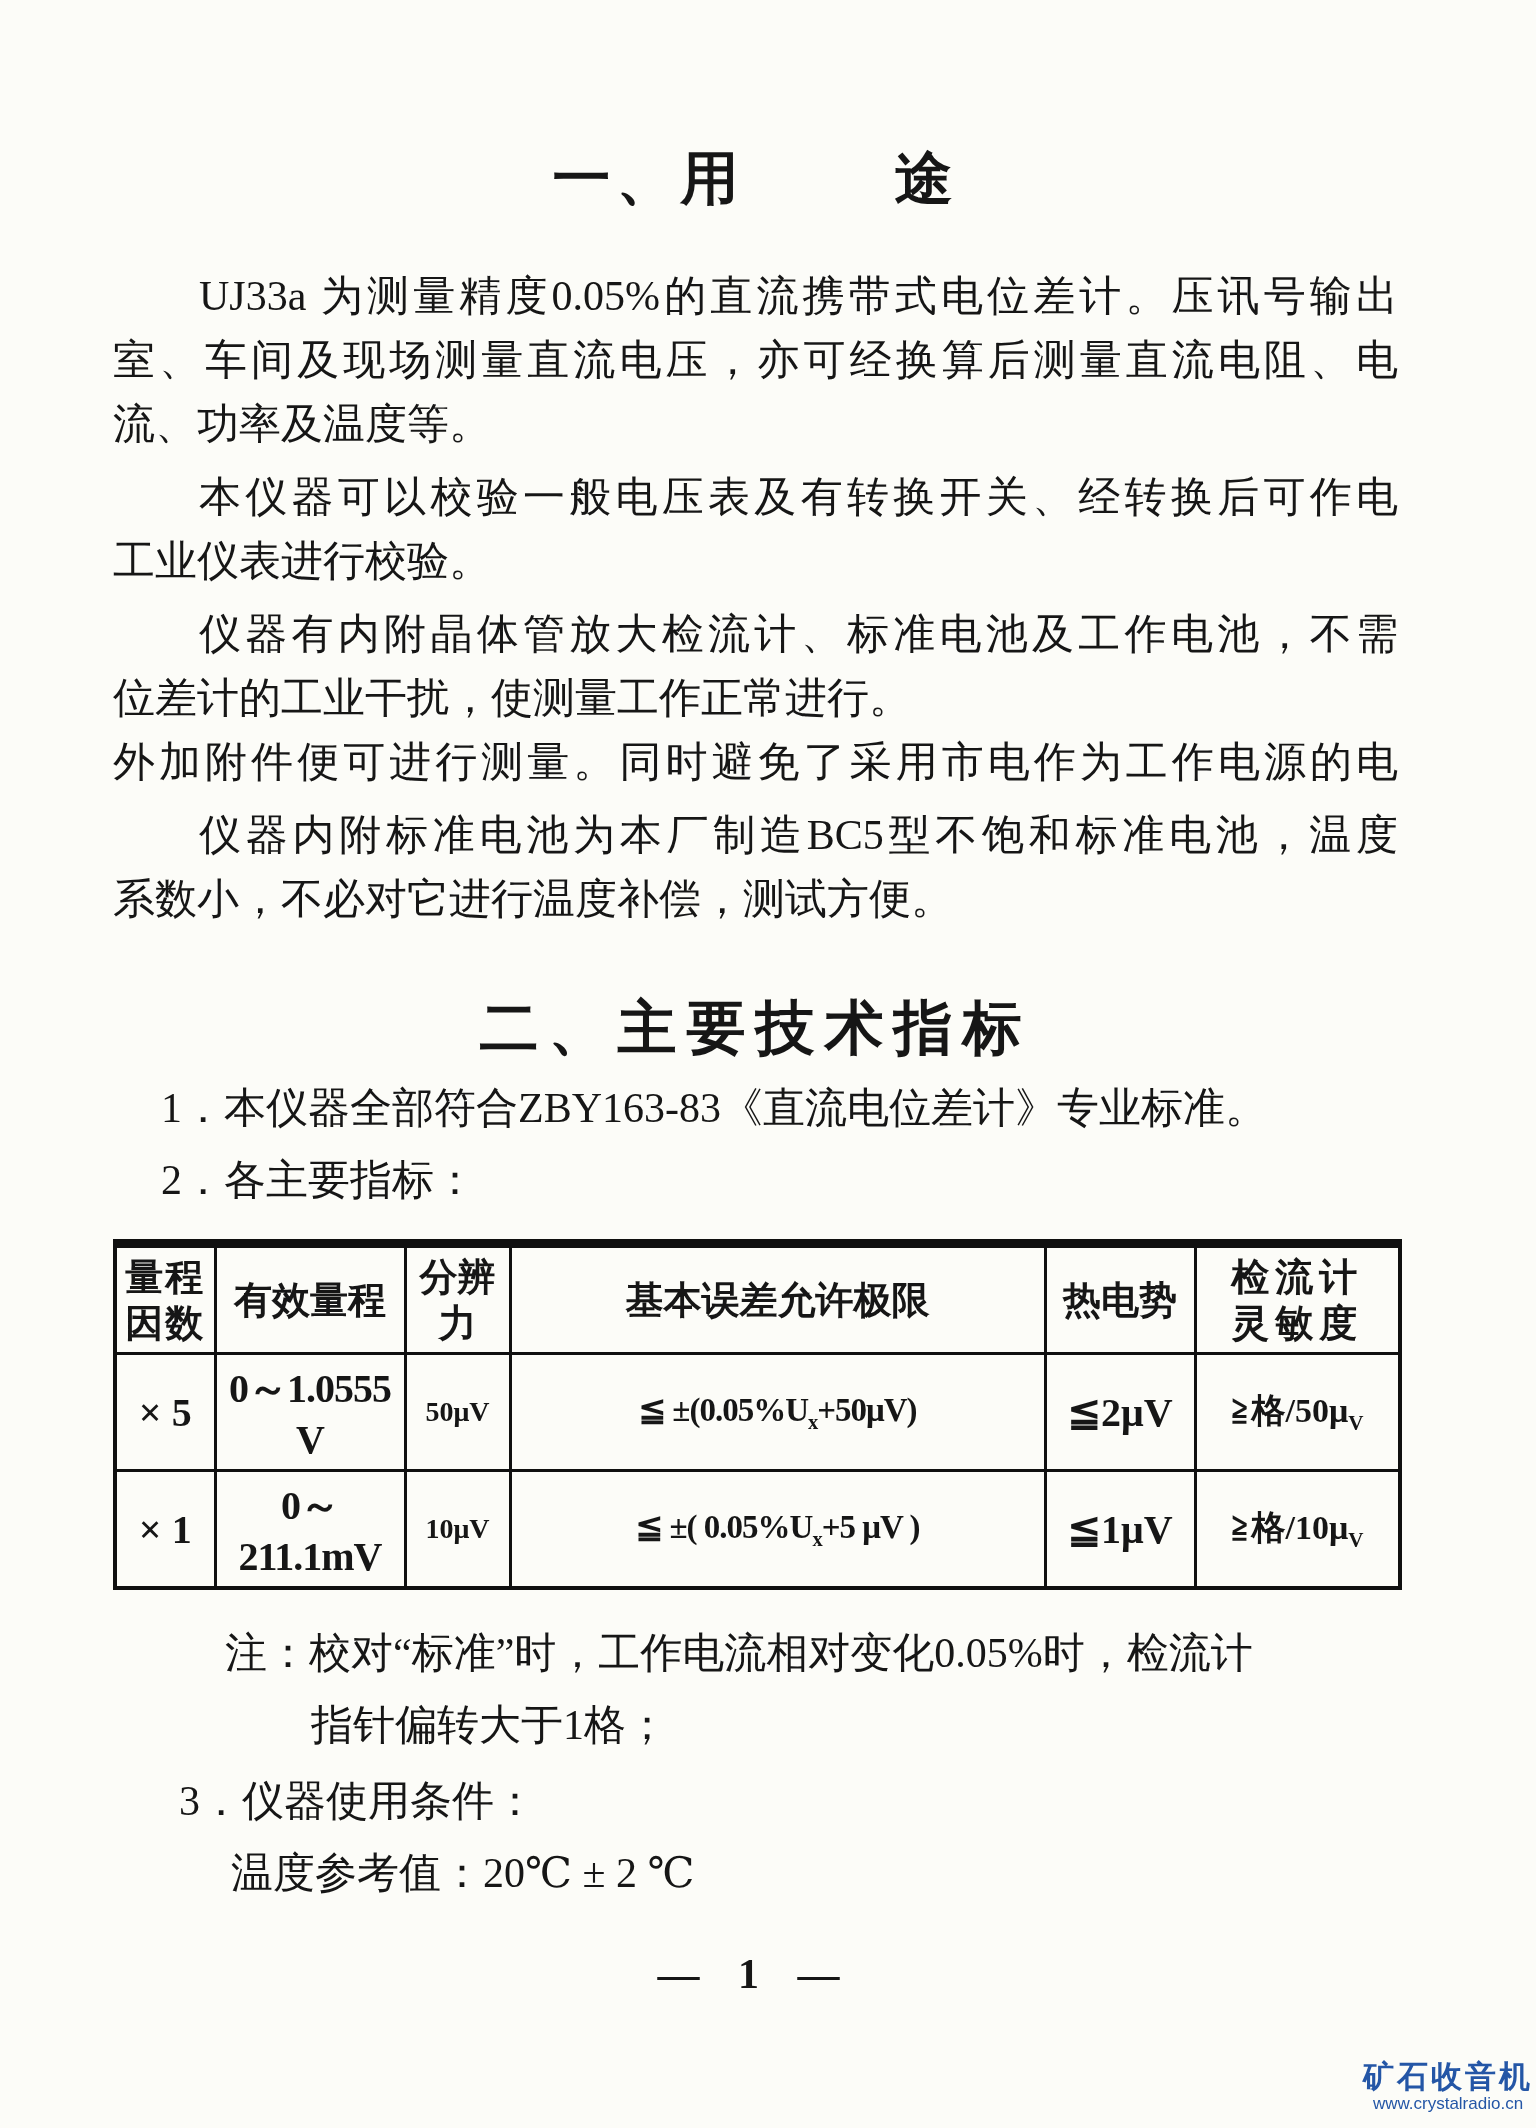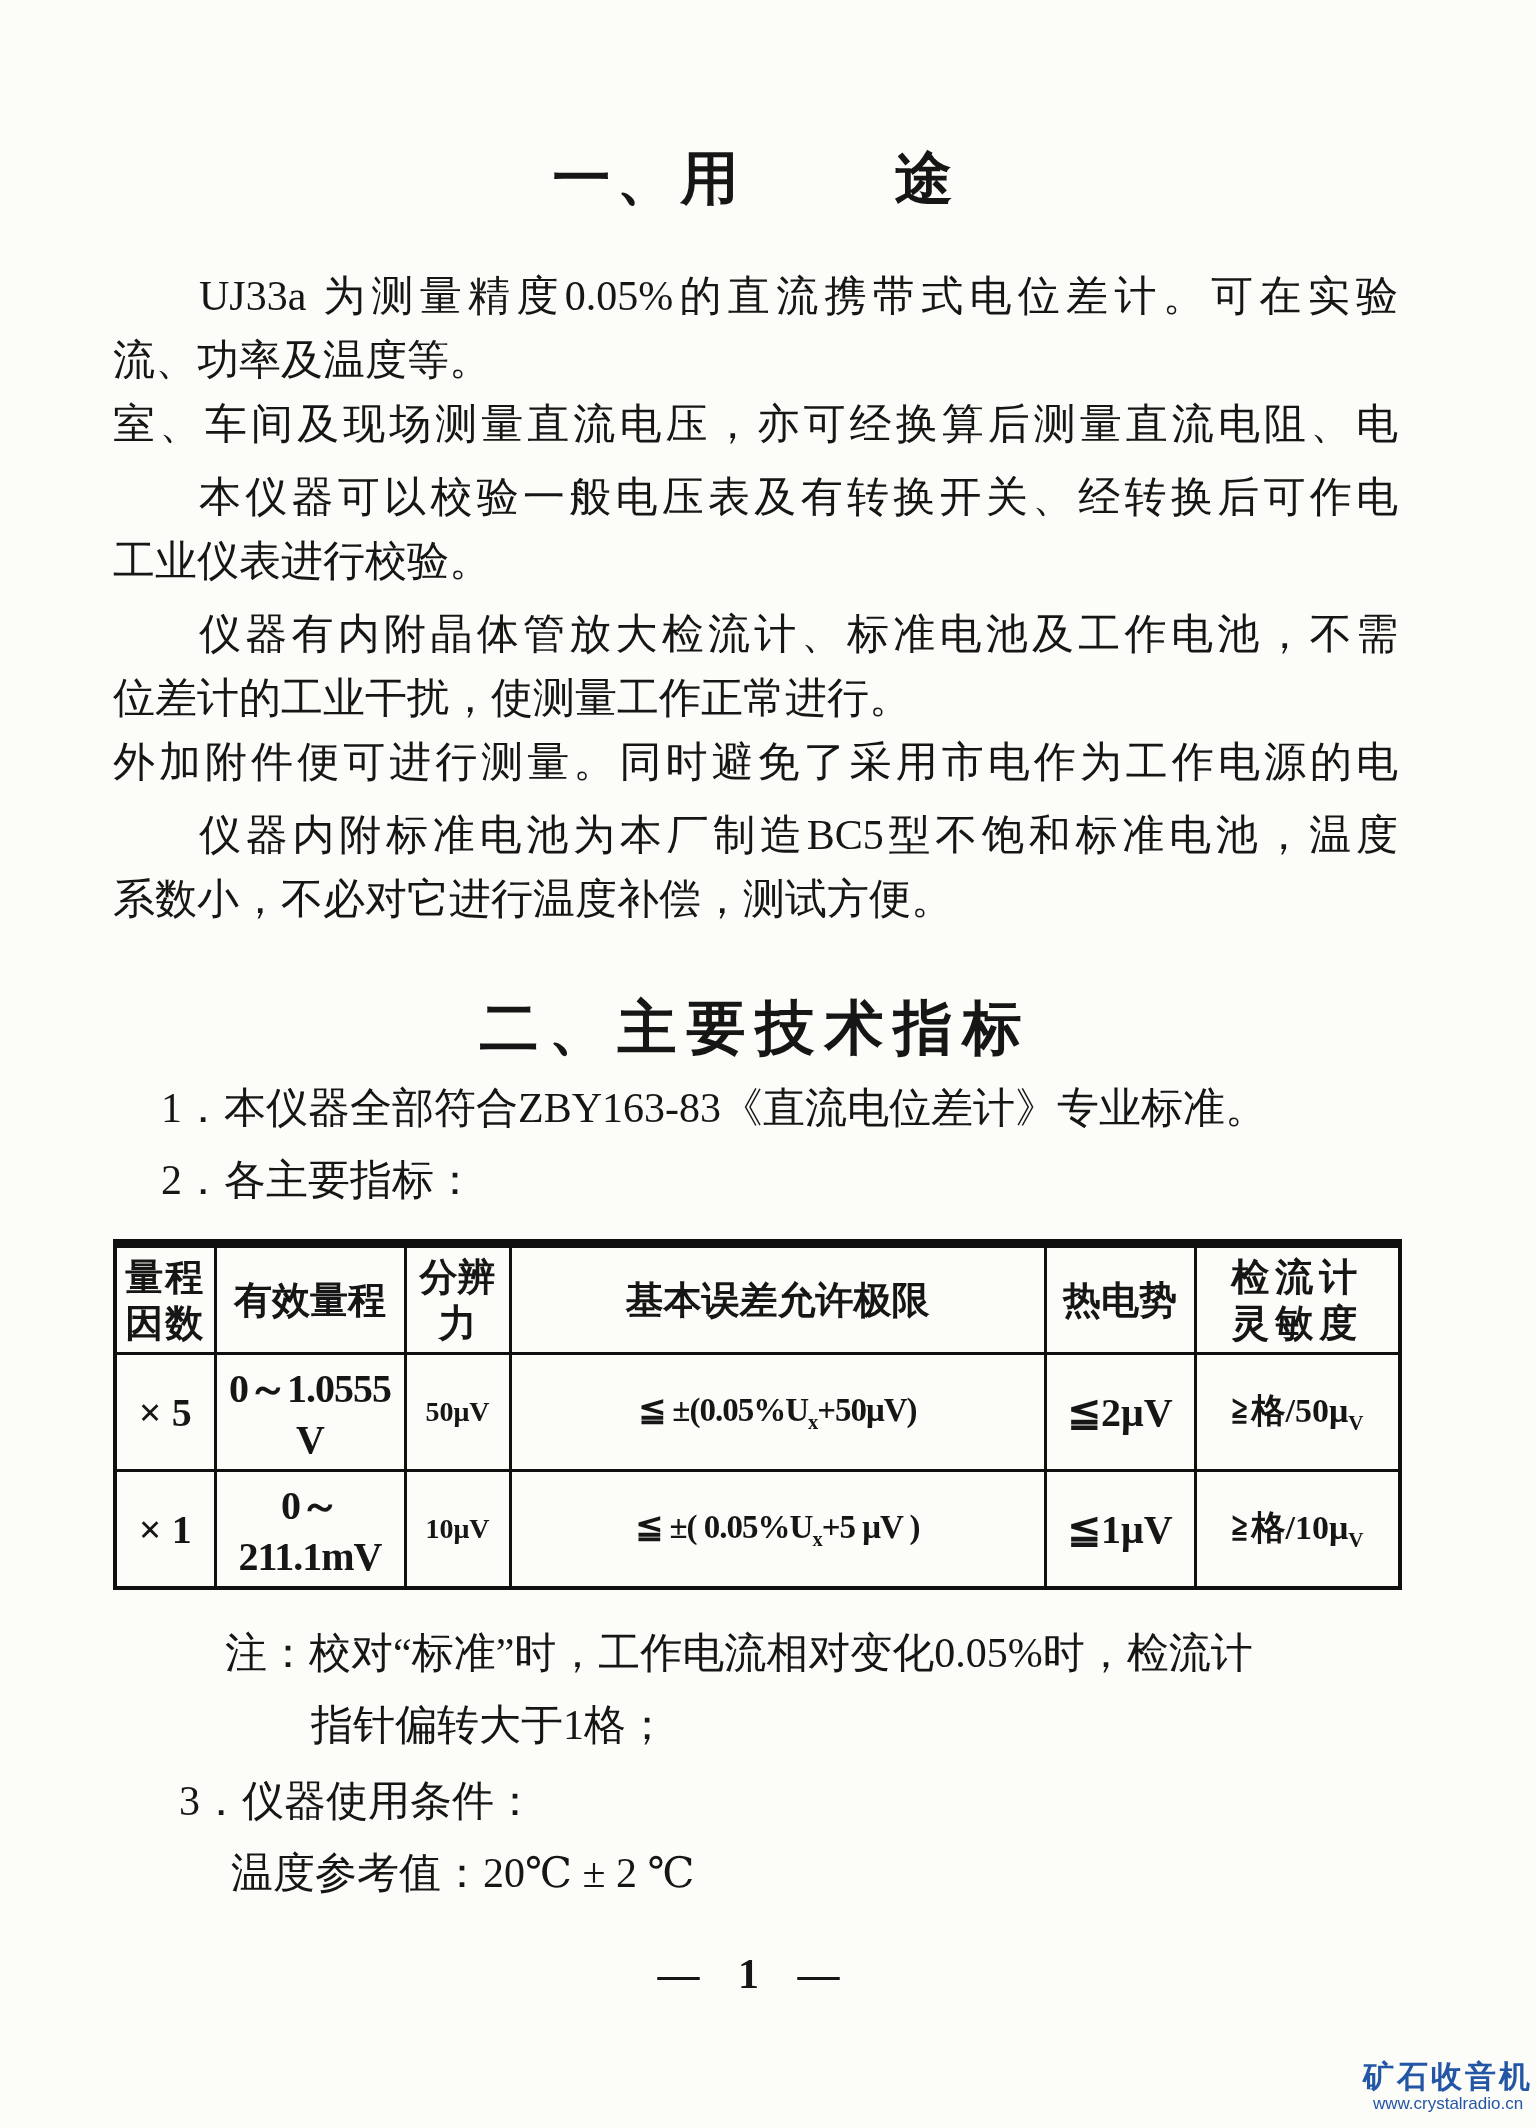--- a/index.html
+++ b/index.html
@@ -86,23 +86,23 @@
 </head>
 <body>
 
 <div class="page">
   <div class="content">
 
     <h1 class="sec-title sec-title--1"><span>一、</span><span>用</span><span class="title-gap"></span><span>途</span></h1>
 
     <div class="intro">
       <div class="para">
-        <div class="bline bline--first">UJ33a 为测量精度0.05%的直流携带式电位差计。可在实验</div>
+        <div class="bline bline--first">UJ33a 为测量精度0.05%的直流携带式电位差计。压讯号输出</div>
+        <div class="bline">室、车间及现场测量直流电压，亦可经换算后测量直流电阻、电</div>
         <div class="bline bline--last">流、功率及温度等。</div>
-        <div class="bline">室、车间及现场测量直流电压，亦可经换算后测量直流电阻、电</div>
       </div>
       <div class="para">
         <div class="bline bline--first">本仪器可以校验一般电压表及有转换开关、经转换后可作电</div>
         <div class="bline bline--last">工业仪表进行校验。</div>
       </div>
       <div class="para">
         <div class="bline bline--first">仪器有内附晶体管放大检流计、标准电池及工作电池，不需</div>
         <div class="bline bline--last">位差计的工业干扰，使测量工作正常进行。</div>
         <div class="bline">外加附件便可进行测量。同时避免了采用市电作为工作电源的电</div>
       </div>

